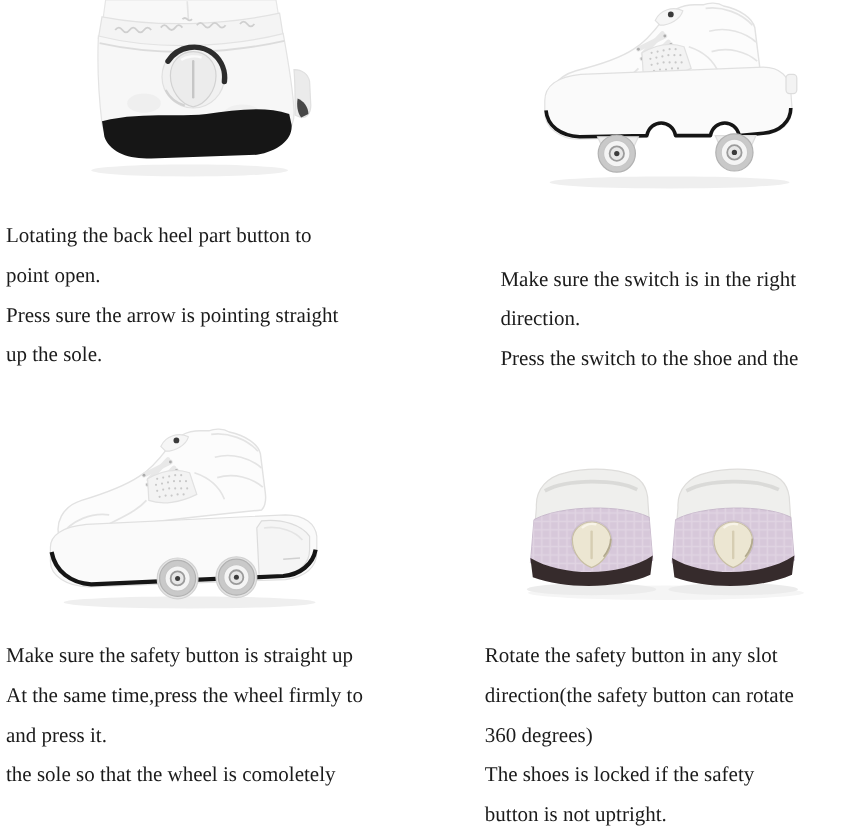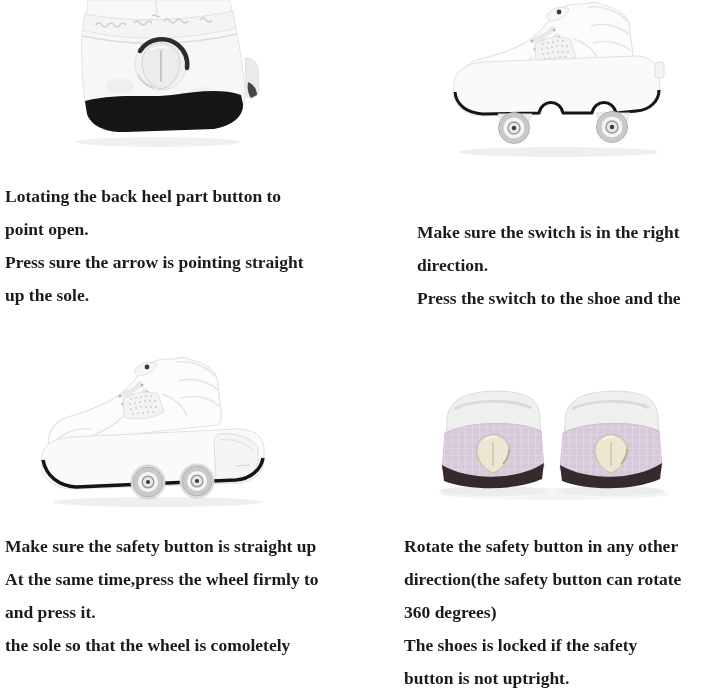--- a/index.html
+++ b/index.html
@@ -3,21 +3,21 @@
 <meta charset="utf-8">
 <style>
   html,body{margin:0;padding:0;background:#ffffff;}
   #canvas{
     position:relative;width:719px;height:695px;background:#ffffff;
     overflow:hidden;font-family:"Liberation Serif","DejaVu Serif",serif;color:#1b1b1b;
   }
   .fig{position:absolute;}
   .fig svg{display:block;width:100%;height:100%;}
   .ins{position:absolute;font-size:17.5px;line-height:33px;}
-  .ins-line{white-space:nowrap;font-weight:bold;}
+  .ins-line{white-space:nowrap;}
   .t-tl{left:5px;top:180px;}
   .t-tr{left:417px;top:172px;margin-top:44px;}
   .t-bl{left:5px;top:530px;}
   .t-br{left:404px;top:530px;}
   .f-tl{left:60px;top:0;width:200px;height:150px;}
   .f-tr{left:440px;top:0;width:230px;height:165px;}
   .f-bl{left:30px;top:350px;width:250px;height:160px;}
   .f-br{left:435px;top:383px;width:235px;height:120px;}
   .seam{fill:none;stroke:#e4e4e4;stroke-width:1.4;}
   .dash{stroke:#d0d0d0;stroke-width:1.2;}
@@ -242,20 +242,20 @@
   </div>
 
   <div class="ins t-bl">
     <div class="ins-line">Make sure the safety button is straight up</div>
     <div class="ins-line">At the same time,press the wheel firmly to</div>
     <div class="ins-line">and press it.</div>
     <div class="ins-line">the sole so that the wheel is comoletely</div>
   </div>
 
   <div class="ins t-br">
-    <div class="ins-line">Rotate the safety button in any other</div>
+    <div class="ins-line">Rotate the safety button in any slot</div>
     <div class="ins-line">direction(the safety button can rotate</div>
     <div class="ins-line">360 degrees)</div>
     <div class="ins-line">The shoes is locked if the safety</div>
     <div class="ins-line">button is not uptright.</div>
   </div>
 
 </div>
 
 </body></html>

